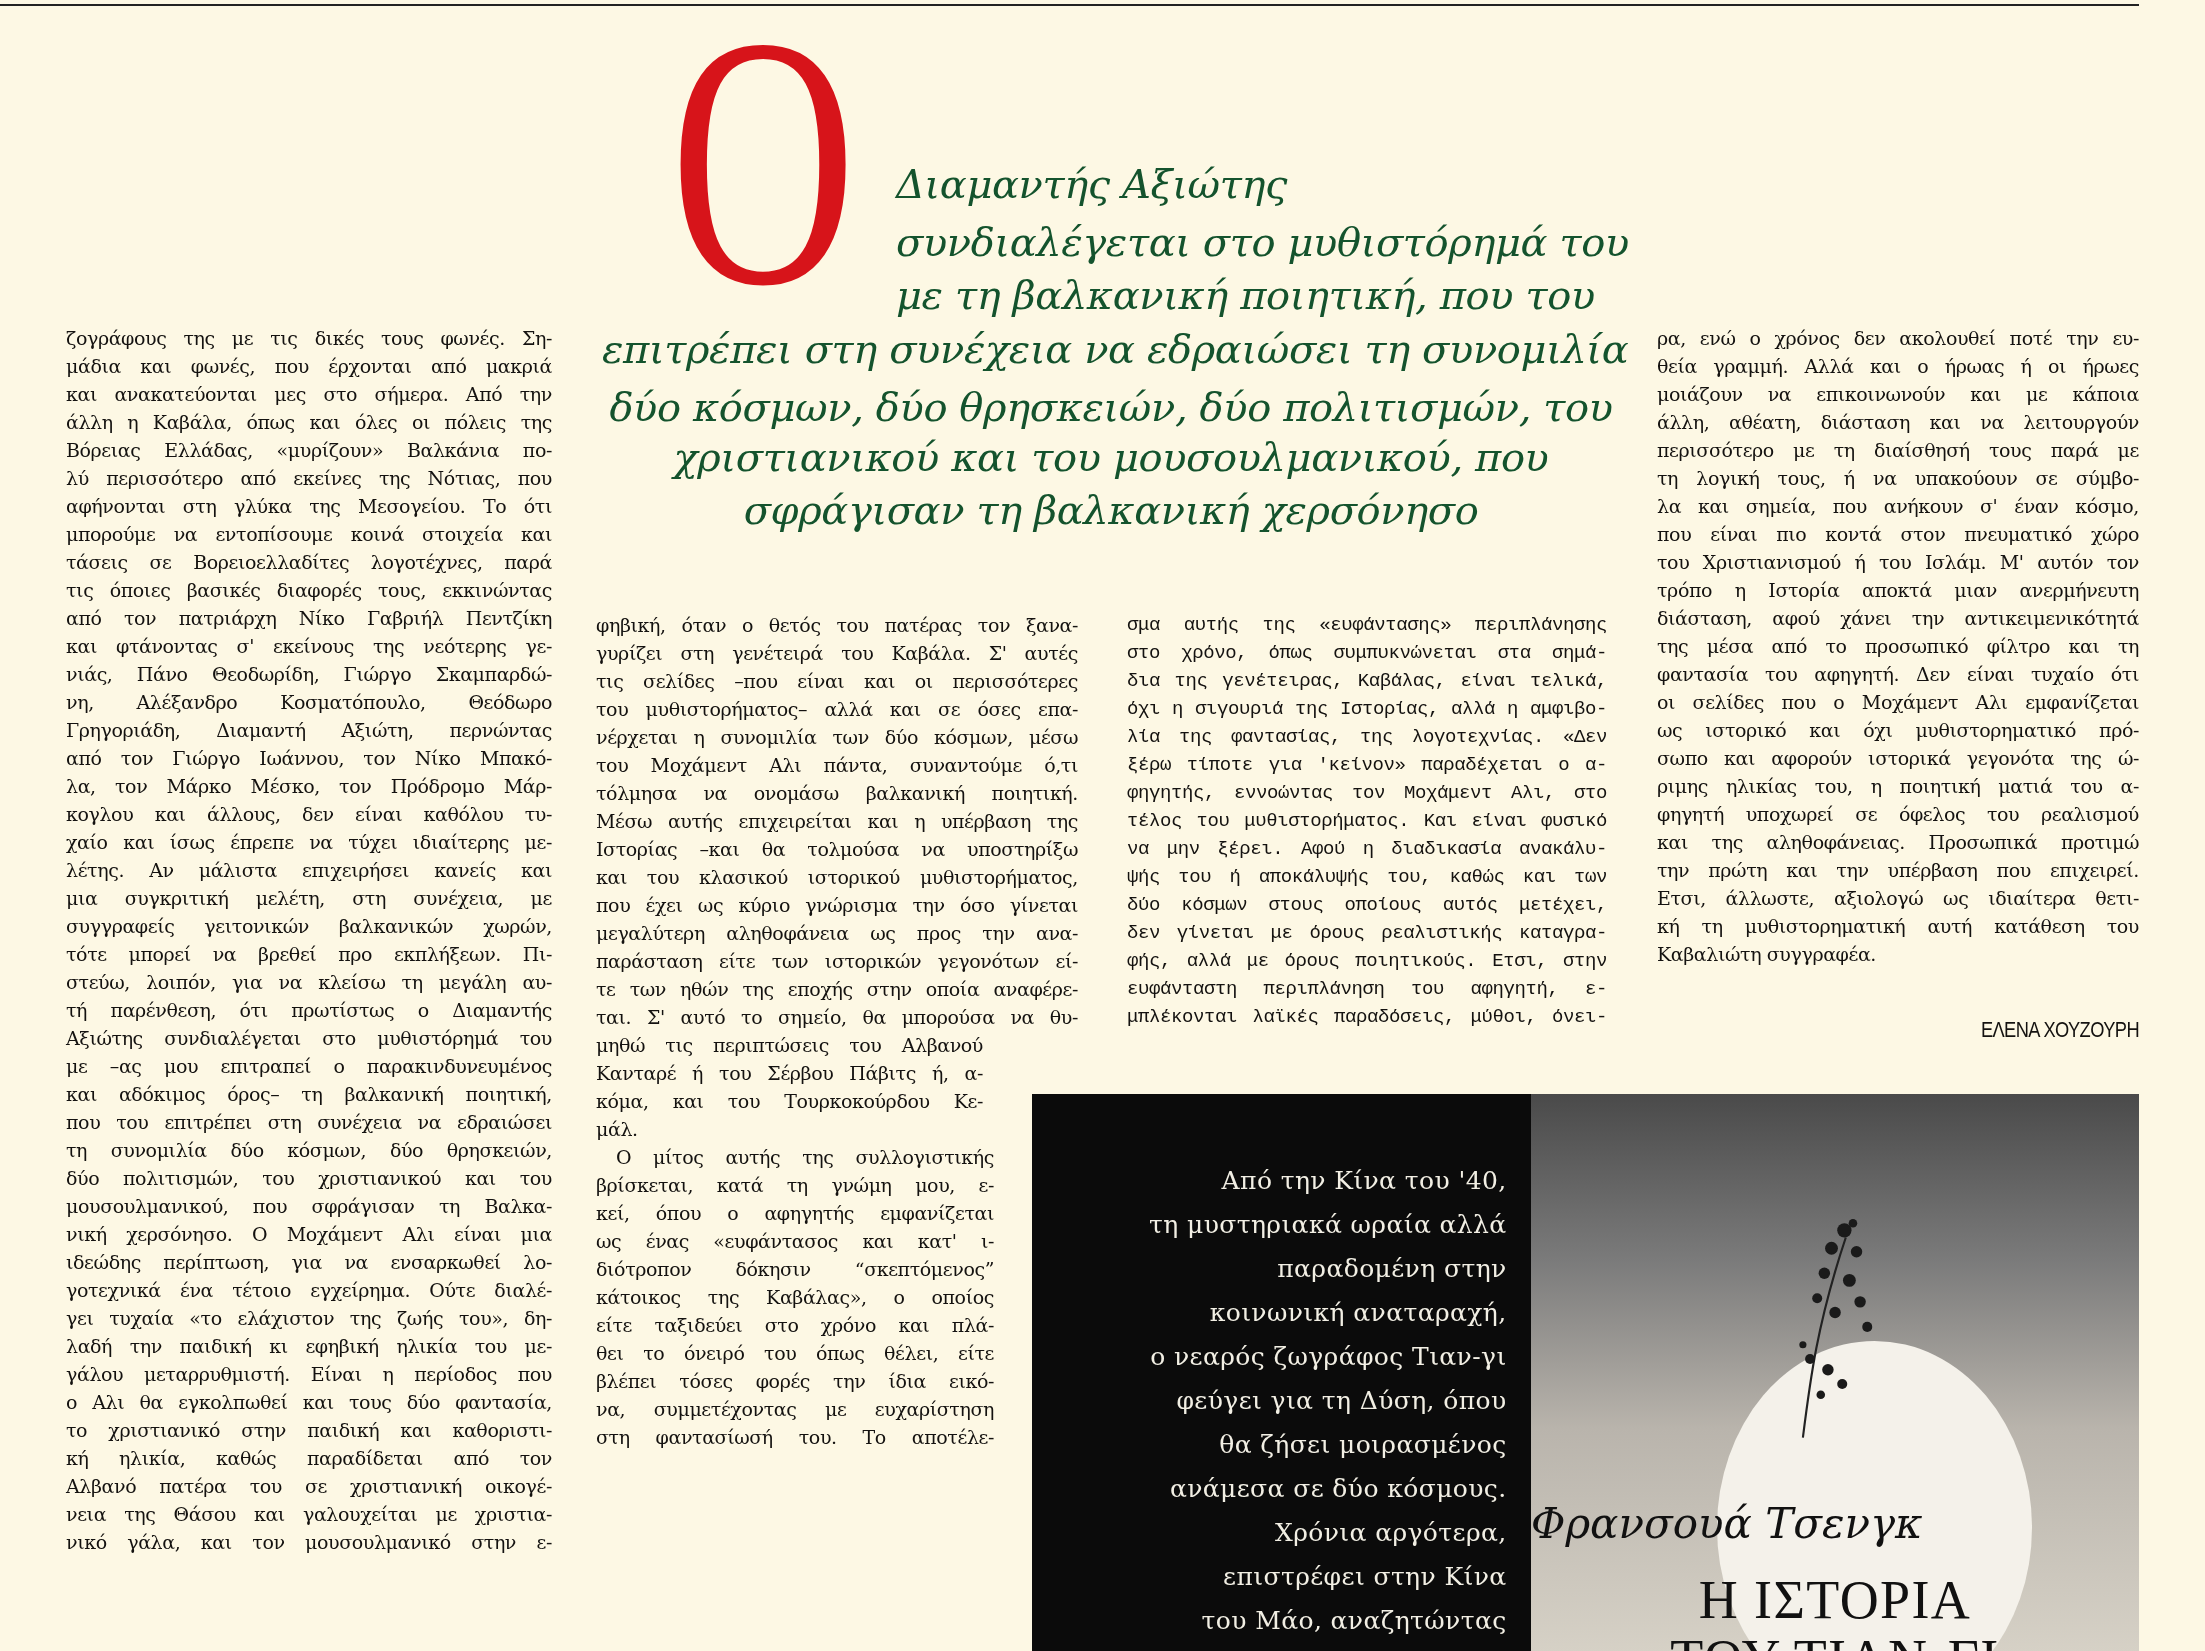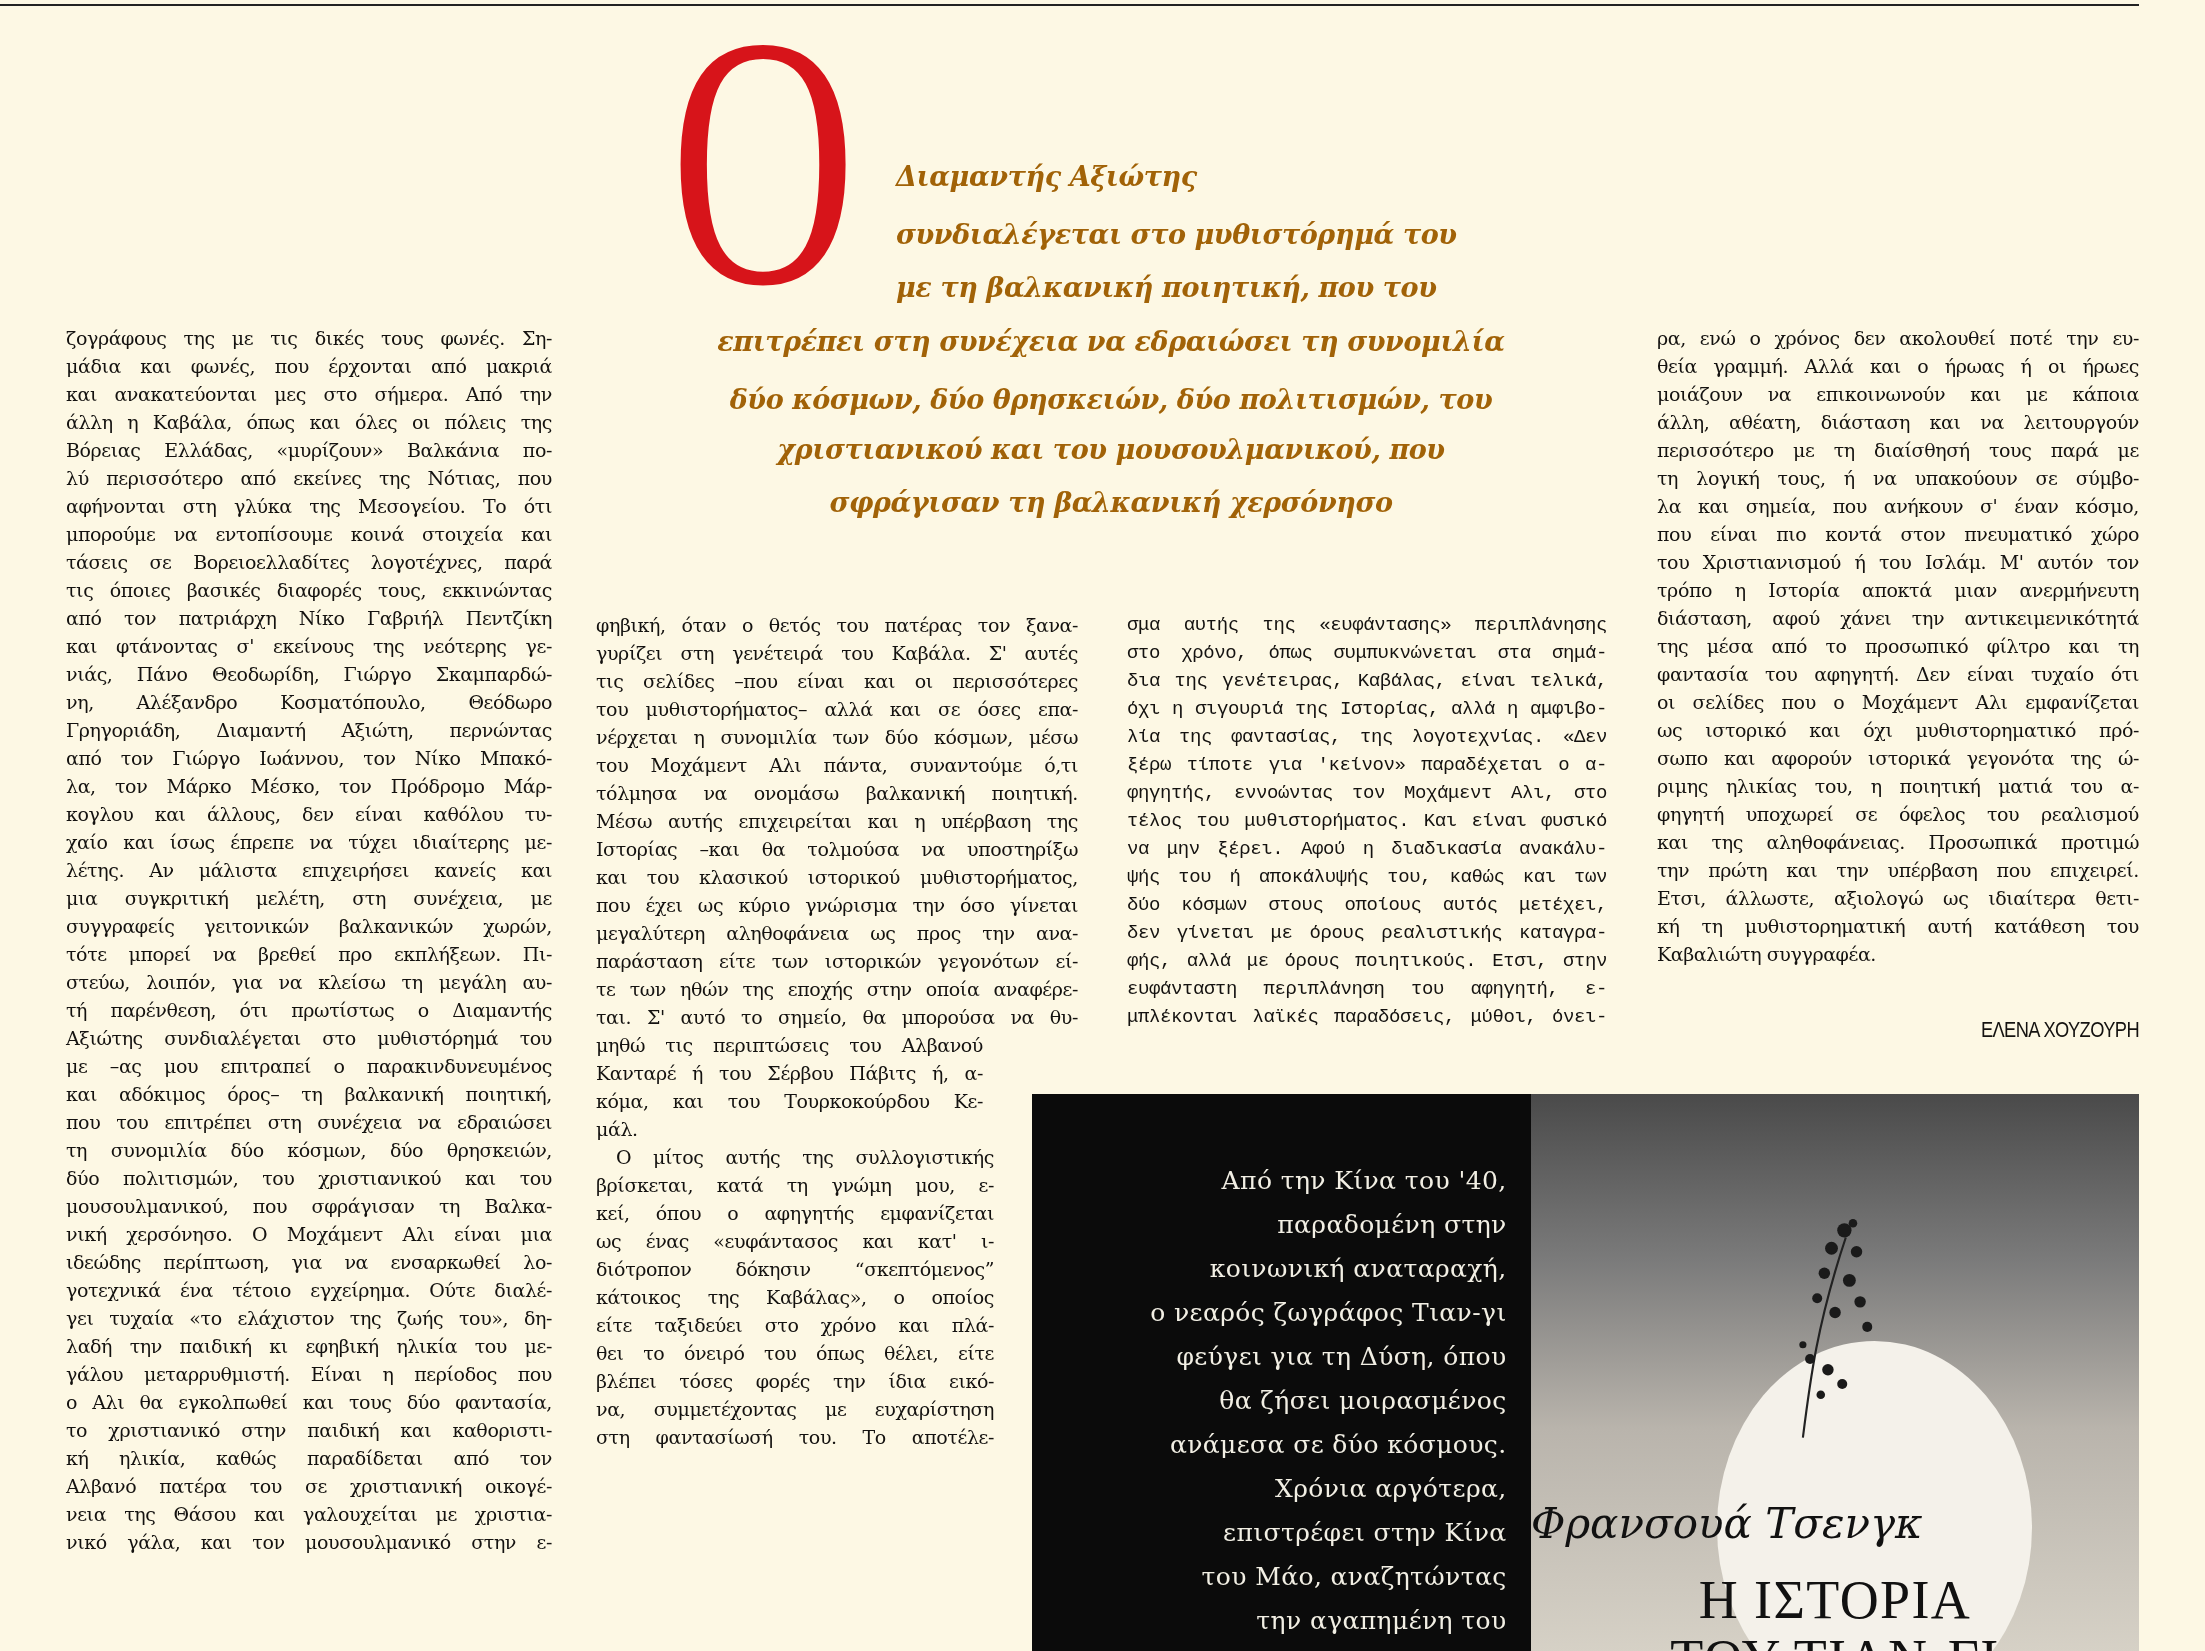--- a/index.html
+++ b/index.html
@@ -9,21 +9,21 @@
     font-family:"DejaVu Serif", serif;
     color:#141210;
   }
   .top-rule { position:absolute; left:0; top:3.6px; width:2139px; height:2.9px; background:#222; }
   .dropcap {
     position:absolute; left:670px; top:29px; width:179px; height:265px;
     font-family:"Liberation Serif", serif; color:#d7141a;
     font-size:358px; line-height:265px; text-align:center;
     transform:scaleX(0.72); transform-origin:left top;
   }
-  .pull { position:absolute; font-family:"DejaVu Serif", serif; font-style:italic; font-size:27px; color:#a16207; white-space:nowrap; letter-spacing:-0.4px;font-weight:bold; }
+  .pull { position:absolute; font-family:"DejaVu Serif", serif; font-style:italic; font-size:40px; color:#14532d; white-space:nowrap; letter-spacing:-0.4px; }
   .pull-left { left:896px; }
   .pull-center { left:602px; width:1018px; text-align:center; }
   .col { position:absolute; font-family:"DejaVu Serif", serif; font-size:19px; line-height:28px; letter-spacing:-0.4px; }
   .col .ln { display:block; white-space:nowrap; text-align:justify; text-align-last:justify; height:28px; overflow:visible; }
   .col .ln.last { text-align-last:left; }
   .col .ln.indent { text-indent:20px; }
   #col1 { left:66px; top:324px; width:486px; }
   #col2 { left:596px; top:611px; width:482px; }
   #col3 { left:1127px; top:611px; width:480px;font-family:Liberation Mono, monospace; }
   #col4 { left:1657px; top:324px; width:482px; }
@@ -186,20 +186,21 @@
     <span class="ln">κή τη μυθιστορηματική αυτή κατάθεση του</span>
     <span class="ln last">Καβαλιώτη συγγραφέα.</span>
   </div>
 
 <div class="signature">ΕΛΕΝΑ ΧΟΥΖΟΥΡΗ</div>
 
 <div class="ad">
   <div class="ad-dark">
     <div class="ad-blurb" id="ad-blurb">
         <span class="ln">Από την Κίνα του '40,</span>
+        <span class="ln">τη μυστηριακά ωραία αλλά</span>
         <span class="ln">παραδομένη  στην</span>
         <span class="ln">κοινωνική αναταραχή,</span>
         <span class="ln">ο νεαρός ζωγράφος Τιαν-γι</span>
         <span class="ln">φεύγει για τη Δύση, όπου</span>
         <span class="ln">θα ζήσει μοιρασμένος</span>
         <span class="ln">ανάμεσα σε δύο κόσμους.</span>
         <span class="ln">Χρόνια αργότερα,</span>
         <span class="ln">επιστρέφει στην Κίνα</span>
         <span class="ln">του Μάο, αναζητώντας</span>
         <span class="ln">την αγαπημένη του</span>

